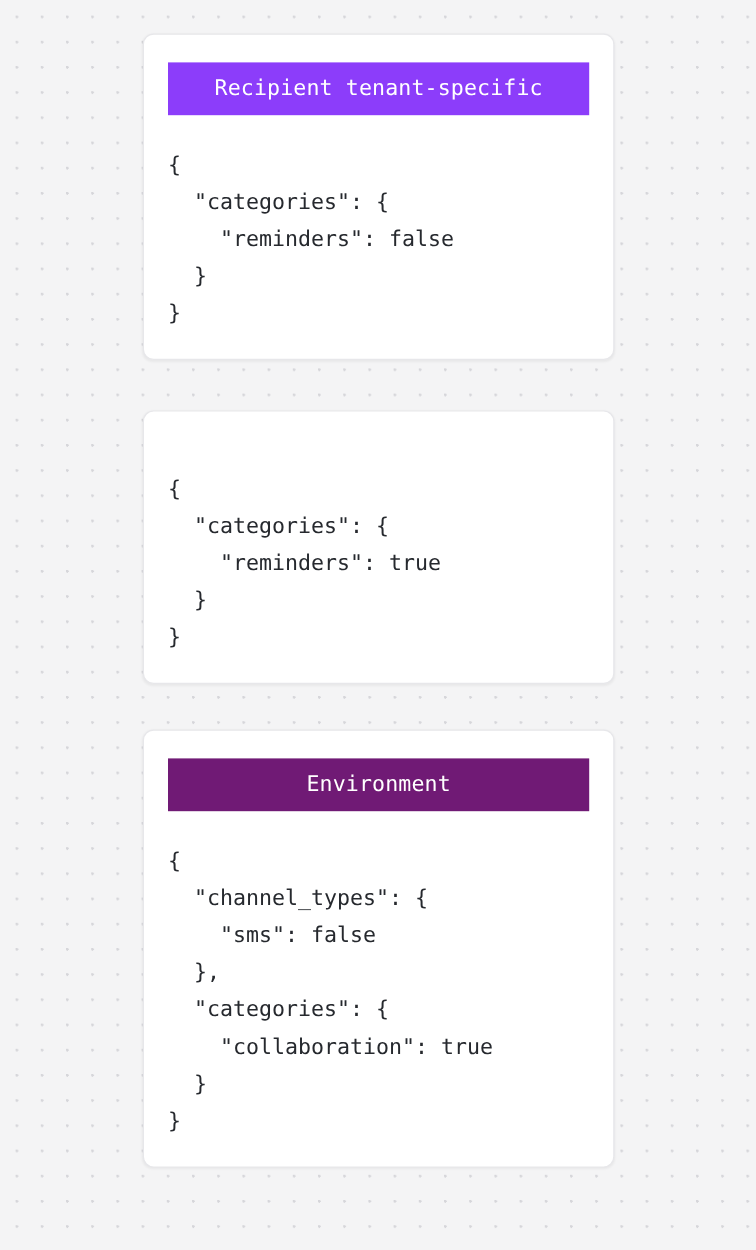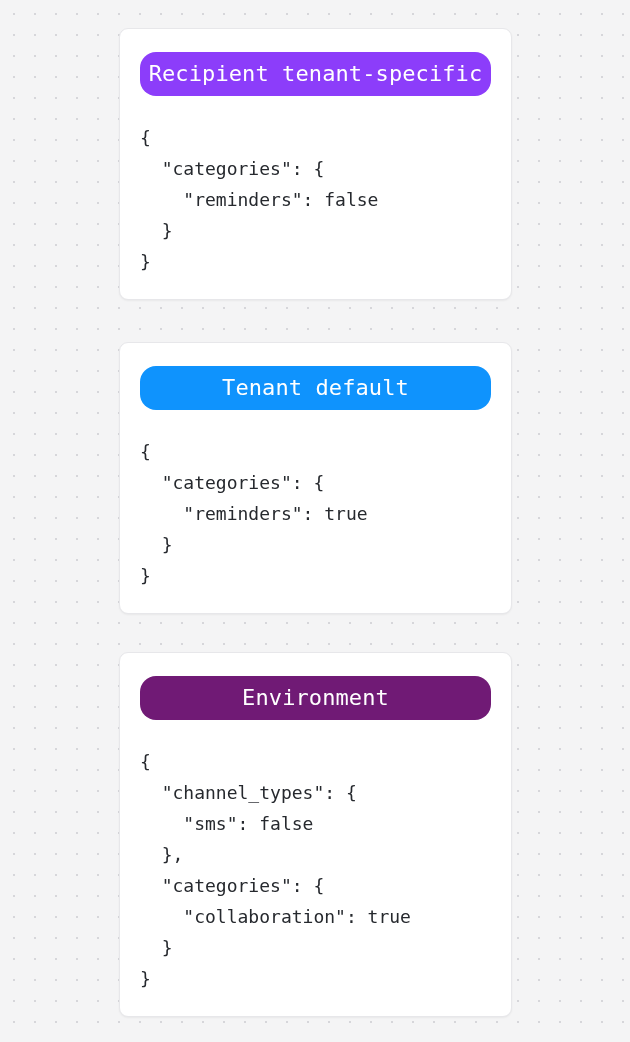--- a/index.html
+++ b/index.html
@@ -37,27 +37,27 @@
     box-shadow: 0 1px 2px rgba(24, 24, 27, 0.05);
     padding: 23px 20px 22px 20px;
   }
 
   .card.gap-a { margin-bottom: 42px; }
   .card.gap-b { margin-bottom: 38px; }
 
   .badge {
     box-sizing: border-box;
     height: 44px;
-    border-radius: 16px;
+    border-radius: 0;
     display: flex;
     align-items: center;
     justify-content: center;
     color: #ffffff;
     font-family: "DejaVu Sans Mono", "Liberation Mono", monospace;
-    font-size: 22px;
+    font-size: 18px;
     font-weight: 400;
     letter-spacing: 0.1px;
     line-height: 1;
     white-space: nowrap;
     user-select: none;
   }
 
   .badge-purple { background-color: #8c3dfa; }
   .badge-blue   { background-color: #0f93fd; }
   .badge-green  { background-color: #701a75; }
@@ -82,21 +82,20 @@
   <section class="card gap-a">
     <div class="badge badge-purple">Recipient tenant-specific</div>
     <pre class="code">{
   "categories": {
     "reminders": false
   }
 }</pre>
   </section>
 
   <section class="card gap-b">
-    <div class="badge badge-blue">Tenant default</div>
     <pre class="code">{
   "categories": {
     "reminders": true
   }
 }</pre>
   </section>
 
   <section class="card">
     <div class="badge badge-green">Environment</div>
     <pre class="code">{

